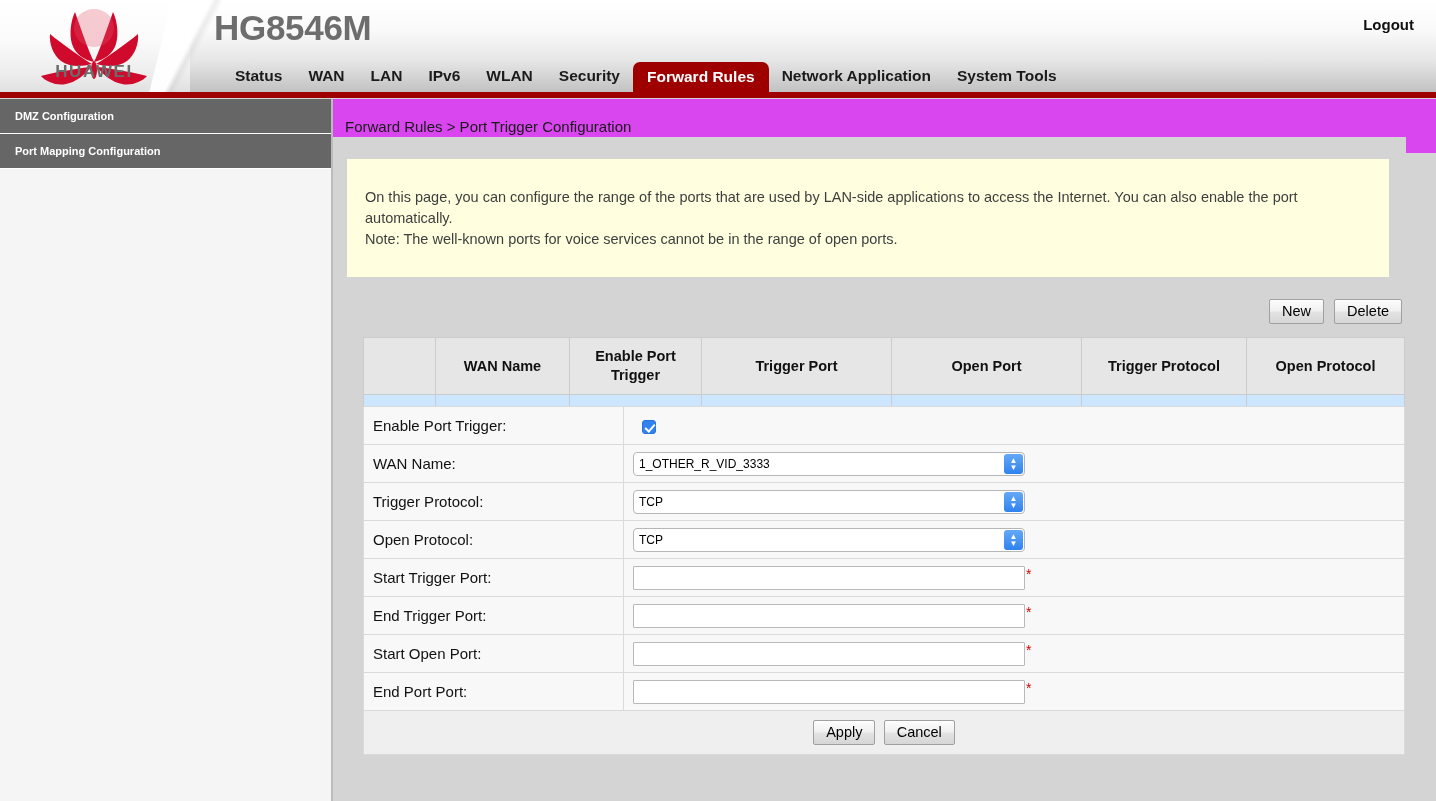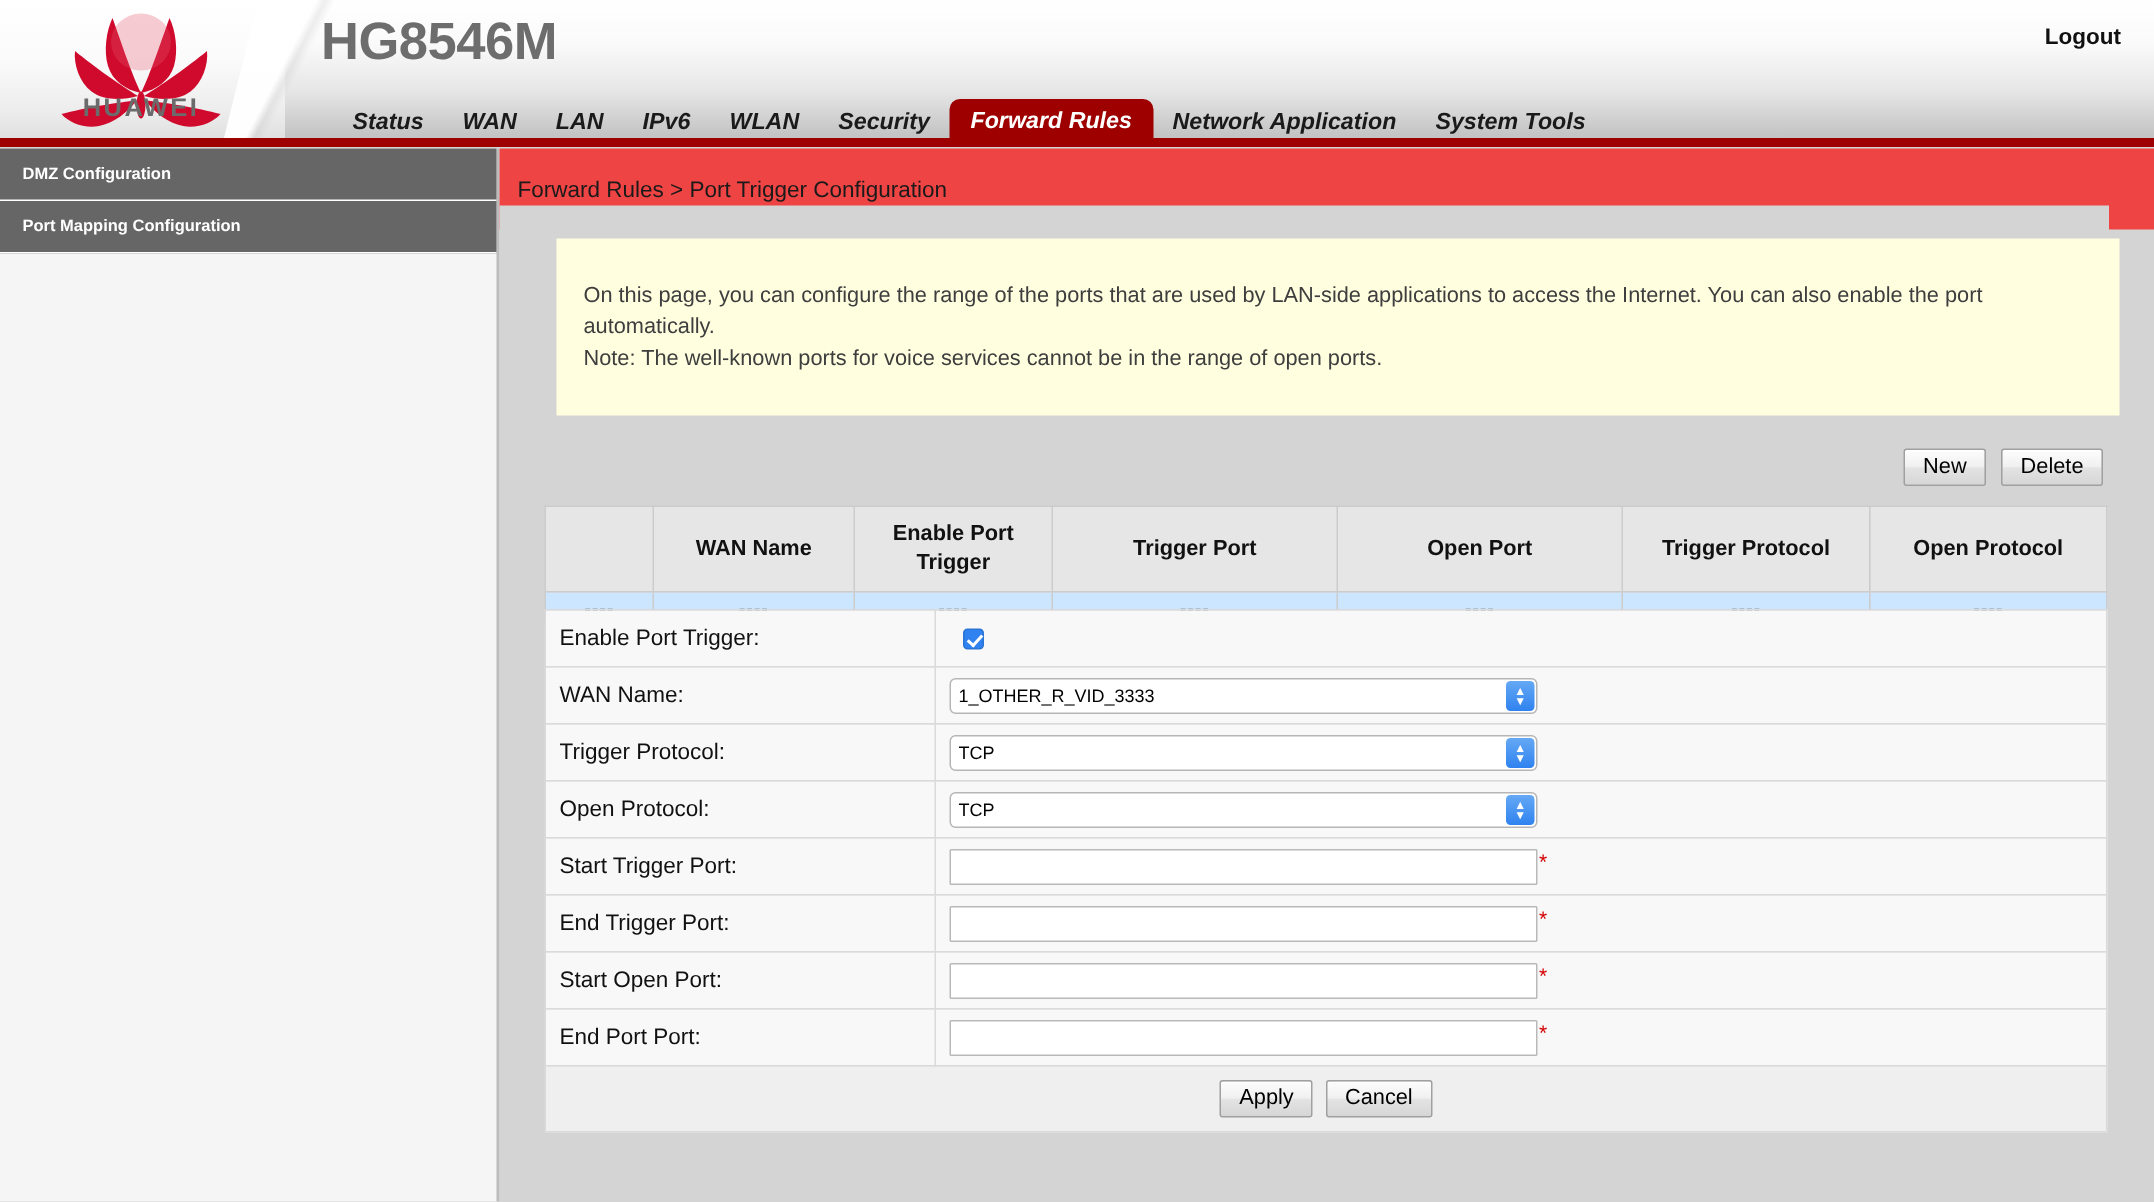--- a/index.html
+++ b/index.html
@@ -66,22 +66,21 @@
     cursor: pointer;
     text-decoration: none;
   }
 
   
   .nav {
     position: absolute;
     left: 222px; top: 62px;
     height: 36px;
     display: flex;
-    align-items: flex-end;
-    font-style: italic;
+    align-items: flex-start;
   }
   .nav-item {
     font-size: 15.5px;
     font-weight: bold;
     color: #1a1a1a;
     padding: 6px 13px 9px 13px;
     white-space: nowrap;
     cursor: pointer;
     line-height: 1;
   }
@@ -134,39 +133,39 @@
 
   .content {
     position: absolute;
     left: 333px; top: 0;
     width: 1103px;
     height: 702px;
     background: #d4d4d4;
   }
   .breadcrumb {
     height: 54px;
-    background: #ef4444;
+    background: #d946ef;
     display: flex;
     align-items: center;
     padding-left: 12px;
     font-size: 15px;
     color: #1a1a1a;
   }
   .panel {
     position: absolute;
     left: 0; top: 38px;
     width: 1073px;
     height: 636px;
     background: #d4d4d4;
     padding: 0;
   }
 
   .infobox {
     position: absolute;
-    left: 38px; top: 22px;
+    left: 14px; top: 22px;
     width: 1042px;
     min-height: 118px;
     background: #ffffe0;
     padding: 28px 18px 20px 18px;
     font-size: 14.5px;
     color: #3e3e3e;
     line-height: 21px;
   }
 
   .btn-row {

